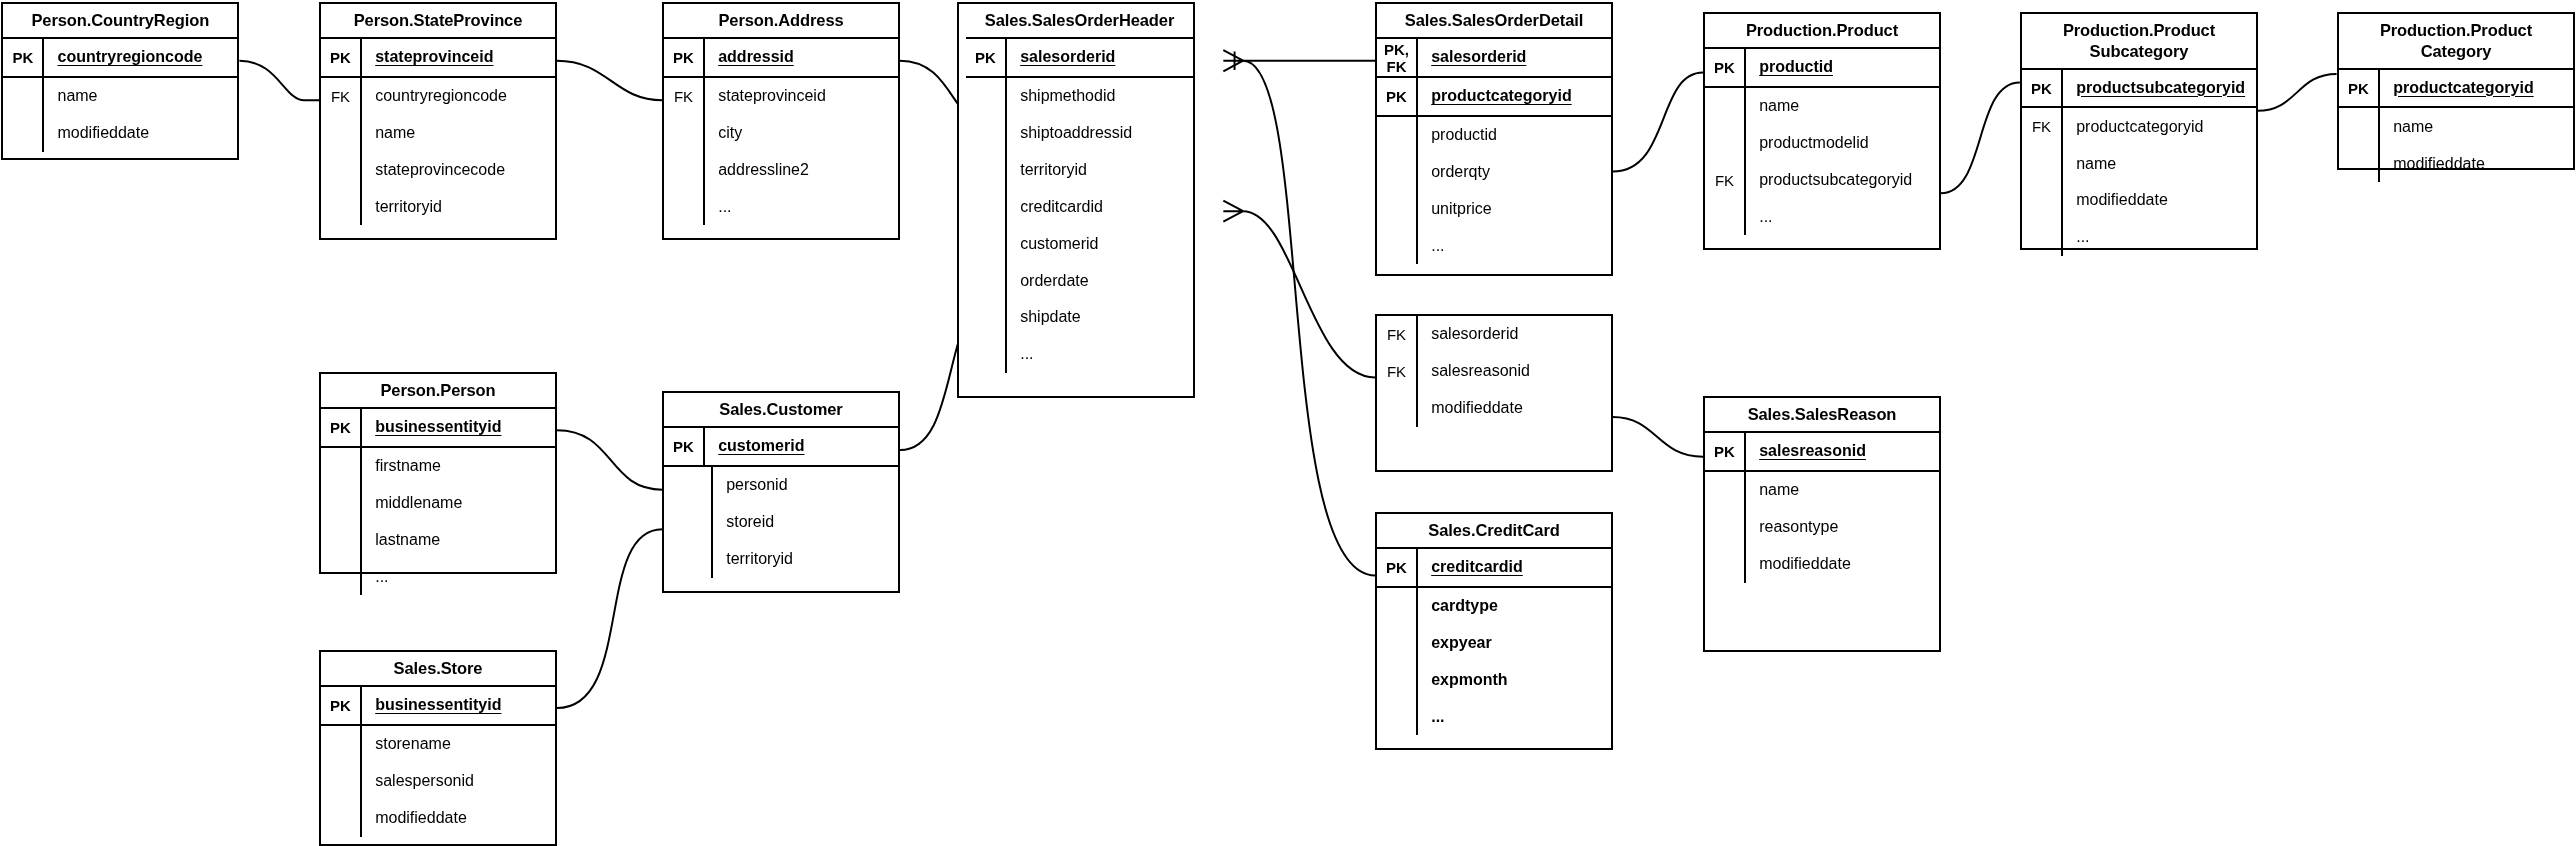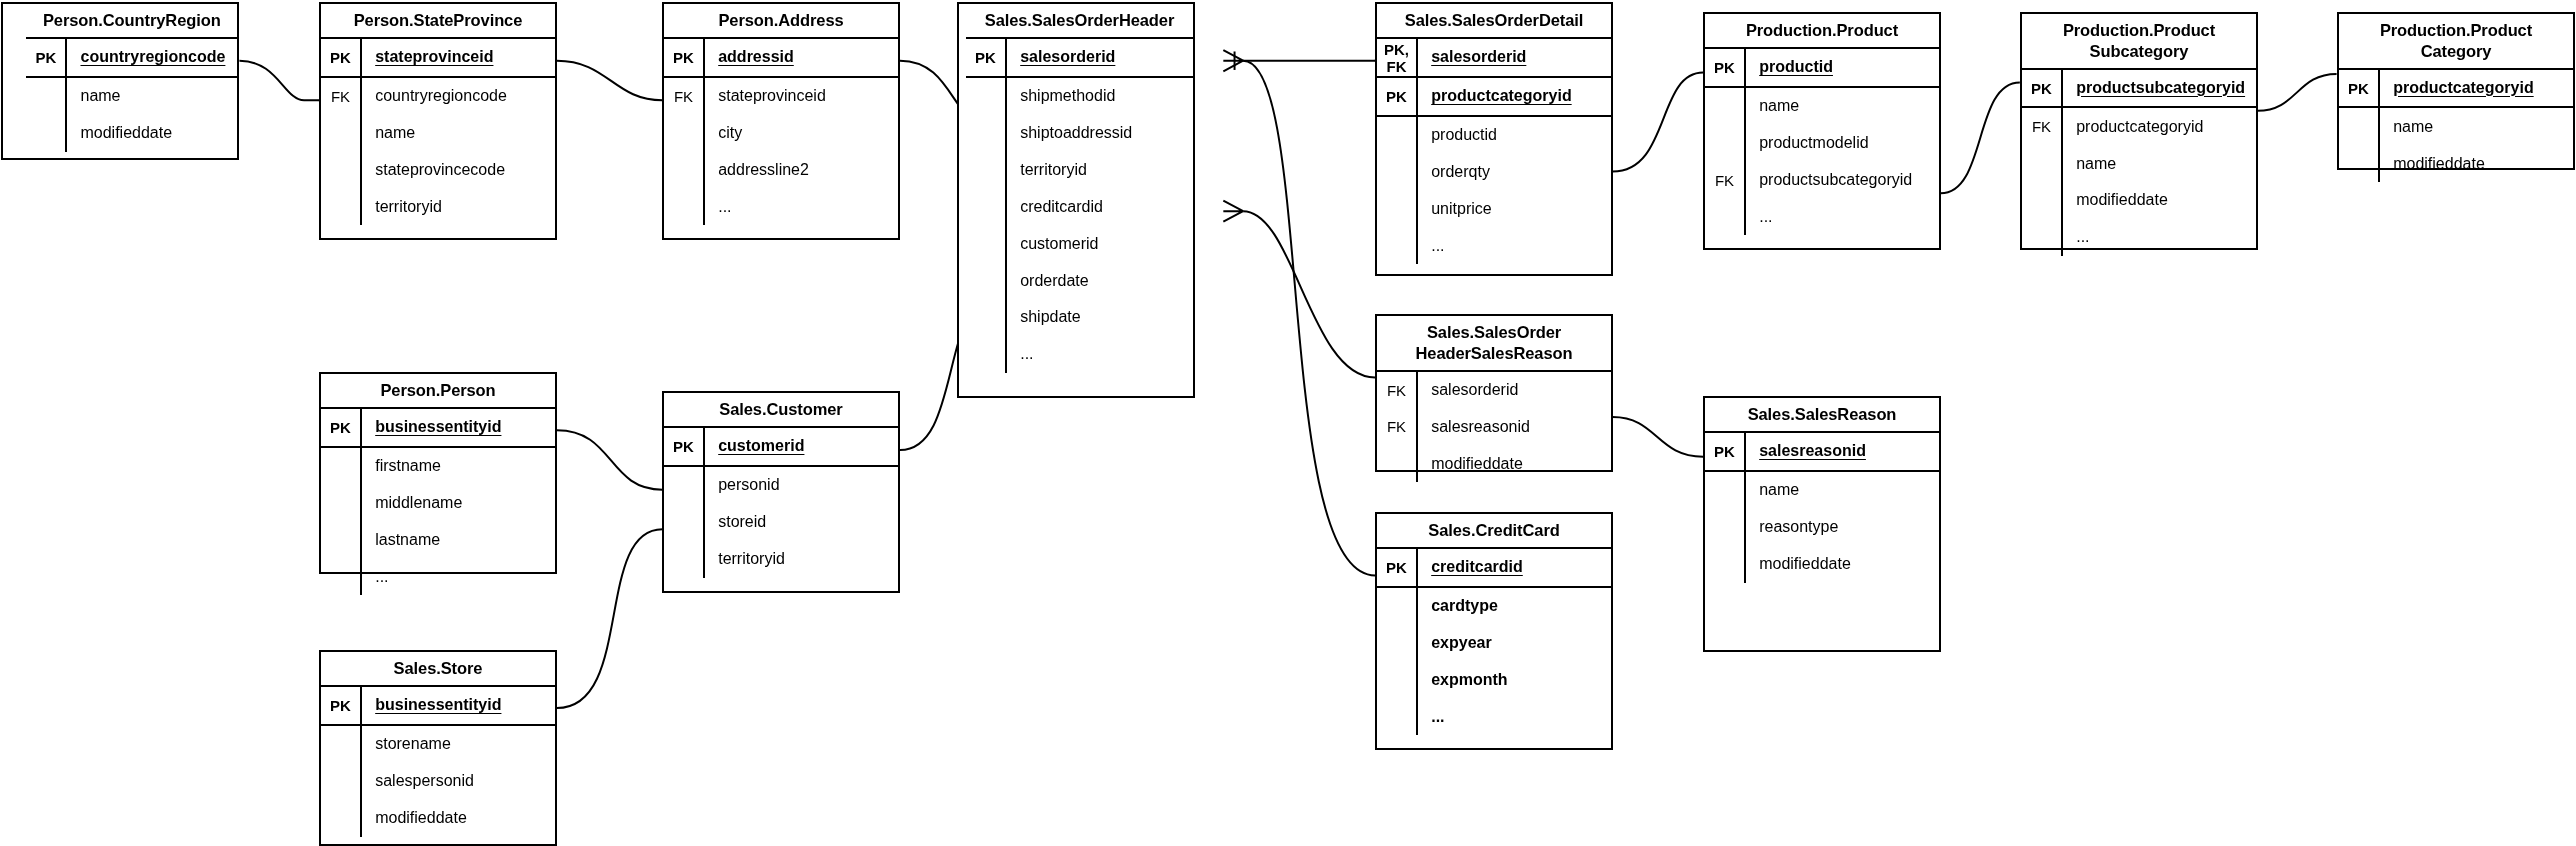--- a/index.html
+++ b/index.html
@@ -228,21 +228,21 @@
         <g>
           <path d="M 830,1059 L 830,1087" class="edge-mark"></path>
         </g>
         <g>
           <path d="M 1016,788 L 1016,816" class="edge-mark"></path>
           <circle cx="1035" cy="802" r="11" class="edge-mark-circle"></circle>
         </g>
       </g>
     </svg>
   <div id="entity-layer">
-      <div class="entity" style="left: 1.3px; top: 2px; width: 238px; height: 158px; padding-left: 23px;">
+      <div class="entity" style="left: 1.3px; top: 2px; width: 238px; height: 158px;">
         <div class="entity-title">Person.CountryRegion</div>
         <div class="attr-group pk-group">
           <div class="attr-row">
             <div class="attr-key bold">PK</div>
             <div class="attr-name pk">countryregioncode</div>
           </div>
         </div>
         <div class="attr-group" style="flex: 1 1 auto;">
           <div class="attr-row">
             <div class="attr-key"></div>
@@ -486,21 +486,21 @@
         </div>
       </div>
       <div class="entity" style="left: 662px; top: 391px; width: 238px; height: 202px;">
         <div class="entity-title">Sales.Customer</div>
         <div class="attr-group pk-group">
           <div class="attr-row">
             <div class="attr-key bold">PK</div>
             <div class="attr-name pk">customerid</div>
           </div>
         </div>
-        <div class="attr-group" style="flex: 1 1 auto;">
+        <div class="attr-group" style="flex: 1 1 auto; margin-left: 8px;">
           <div class="attr-row">
             <div class="attr-key"></div>
             <div class="attr-name">personid</div>
           </div>
           <div class="attr-row">
             <div class="attr-key"></div>
             <div class="attr-name">storeid</div>
           </div>
           <div class="attr-row">
             <div class="attr-key"></div>
@@ -525,22 +525,20 @@
             <div class="attr-key"></div>
             <div class="attr-name">salespersonid</div>
           </div>
           <div class="attr-row">
             <div class="attr-key"></div>
             <div class="attr-name">modifieddate</div>
           </div>
         </div>
       </div>
       <div class="entity" style="left: 1375px; top: 314px; width: 238px; height: 158px;">
-        <div class="entity-title">Sales.SalesOrder
-HeaderSalesReason</div>
         <div class="attr-group" style="flex: 1 1 auto;">
           <div class="attr-row">
             <div class="attr-key">FK</div>
             <div class="attr-name">salesorderid</div>
           </div>
           <div class="attr-row">
             <div class="attr-key">FK</div>
             <div class="attr-name">salesreasonid</div>
           </div>
           <div class="attr-row">

